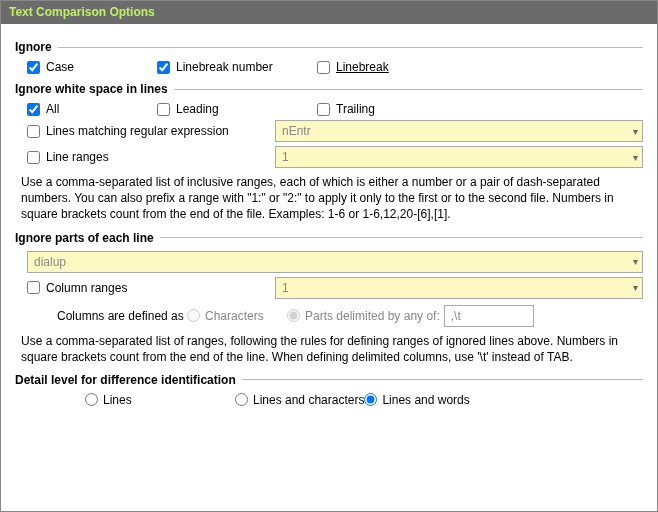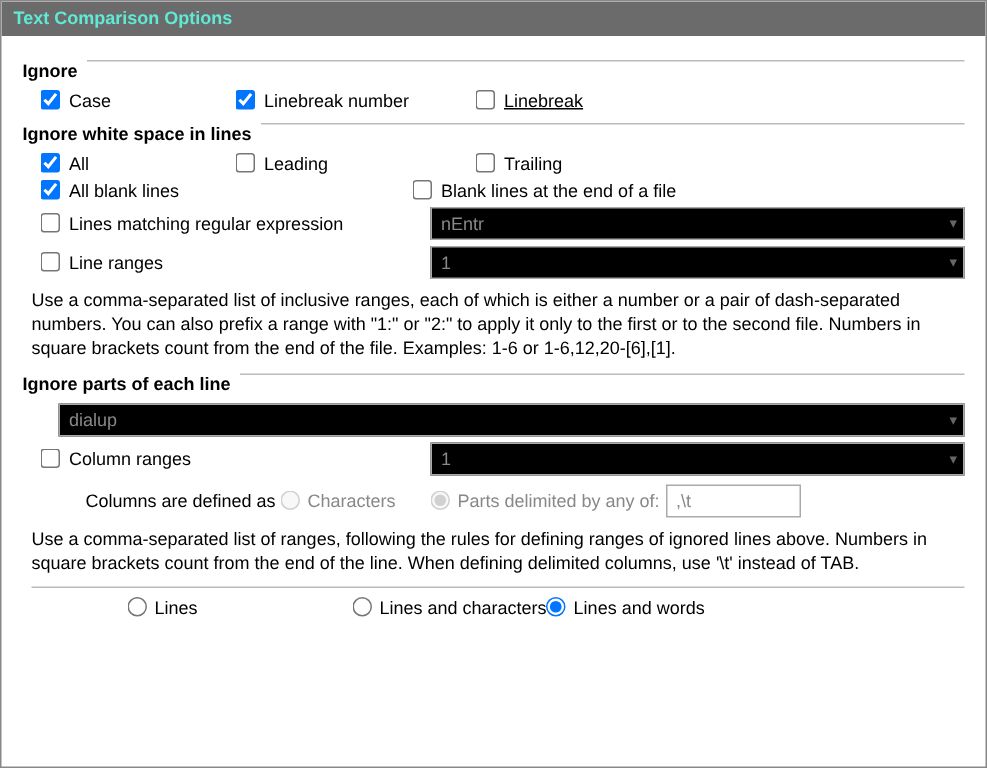--- a/index.html
+++ b/index.html
@@ -9,73 +9,72 @@
     font-size: 12px;
     color: #000;
     background: #fff;
     width: 658px;
     height: 512px;
     overflow: hidden;
     border: 1px solid #888;
   }
   .titlebar {
     background: #6b6b6b;
-    color: #5eead4;
+    color: #bef264;
     font-weight: bold;
     padding: 4px 8px 5px 8px;
     font-size: 12px;
   }
   .content {
     padding: 8px 14px 10px 14px;
   }
   .section-header {
     font-weight: bold;
     position: relative;
     margin: 8px 0 6px 0;
     display: flex;
-    align-items: flex-start;
+    align-items: center;
   }
   .section-header .line {
     flex: 1;
     height: 1px;
     background: #bbb;
     margin-left: 6px;
   }
   .row {
     display: flex;
     align-items: center;
     margin: 4px 0;
   }
   .cbwrap {
     display: flex;
-    align-items: flex-start;
+    align-items: center;
     cursor: default;
   }
   .cbwrap input[type=checkbox] {
     margin: 0 6px 0 0;
   }
   .cbwrap label { cursor: default; }
   .underline { text-decoration: underline; }
   .helptext {
     margin: 6px 6px 6px 6px;
     line-height: 1.35;
     color: #000;
   }
   .combo {
     flex: 1;
     display: flex;
     align-items: center;
     border: 1px solid #aaa;
-    background: #000000;
+    background: #fef9c3;
     height: 22px;
     padding: 0 4px 0 6px;
     color: #888;
     position: relative;
     font-size: 12px;
-    margin-left: 12px;
   }
   .combo .chev {
     margin-left: auto;
     font-size: 10px;
     color: #666;
   }
   .textbox {
     border: 1px solid #aaa;
     background: #fff;
     height: 22px;
@@ -137,30 +136,20 @@
       <label>Leading</label>
     </div>
     <div class="cbwrap" style="width:160px">
       <input type="checkbox" style="">
       <label>Trailing</label>
     </div>
   </div>
 
   <div class="row indent">
     <div class="cbwrap" style="width:248px">
-      <input type="checkbox" checked="" style="">
-      <label>All blank lines</label>
-    </div>
-    <div class="cbwrap">
-      <input type="checkbox" style="">
-      <label>Blank lines at the end of a file</label>
-    </div>
-  </div>
-  <div class="row indent">
-    <div class="cbwrap" style="width:248px">
       <input type="checkbox" style="">
       <label>Lines matching regular expression</label>
     </div>
     <div class="combo">
       <span>nEntr</span>
       <span class="chev">▾</span>
     </div>
   </div>
   <div class="row indent">
     <div class="cbwrap" style="width:248px">
@@ -204,20 +193,21 @@
       <input type="radio" name="coldef" disabled="" checked="" style="">
       <label>Parts delimited by any of:</label>
     </div>
     <div class="textbox" style="width:90px">
       <span>,\t</span>
     </div>
   </div>
   <div class="helptext">Use a comma-separated list of ranges, following the rules for defining ranges of ignored lines above. Numbers in square brackets count from the end of the line. When defining delimited columns, use '\t' instead of TAB.</div>
 
   <div class="section-header">
+    <span>Detail level for difference identification</span>
     <span class="line"></span>
   </div>
   <div class="row" style="margin-left:70px">
     <div class="radio-wrap" style="width:150px">
       <input type="radio" name="detail" style="">
       <label>Lines</label>
     </div>
     <div class="radio-wrap">
       <input type="radio" name="detail" style="">
       <label>Lines and characters</label>

